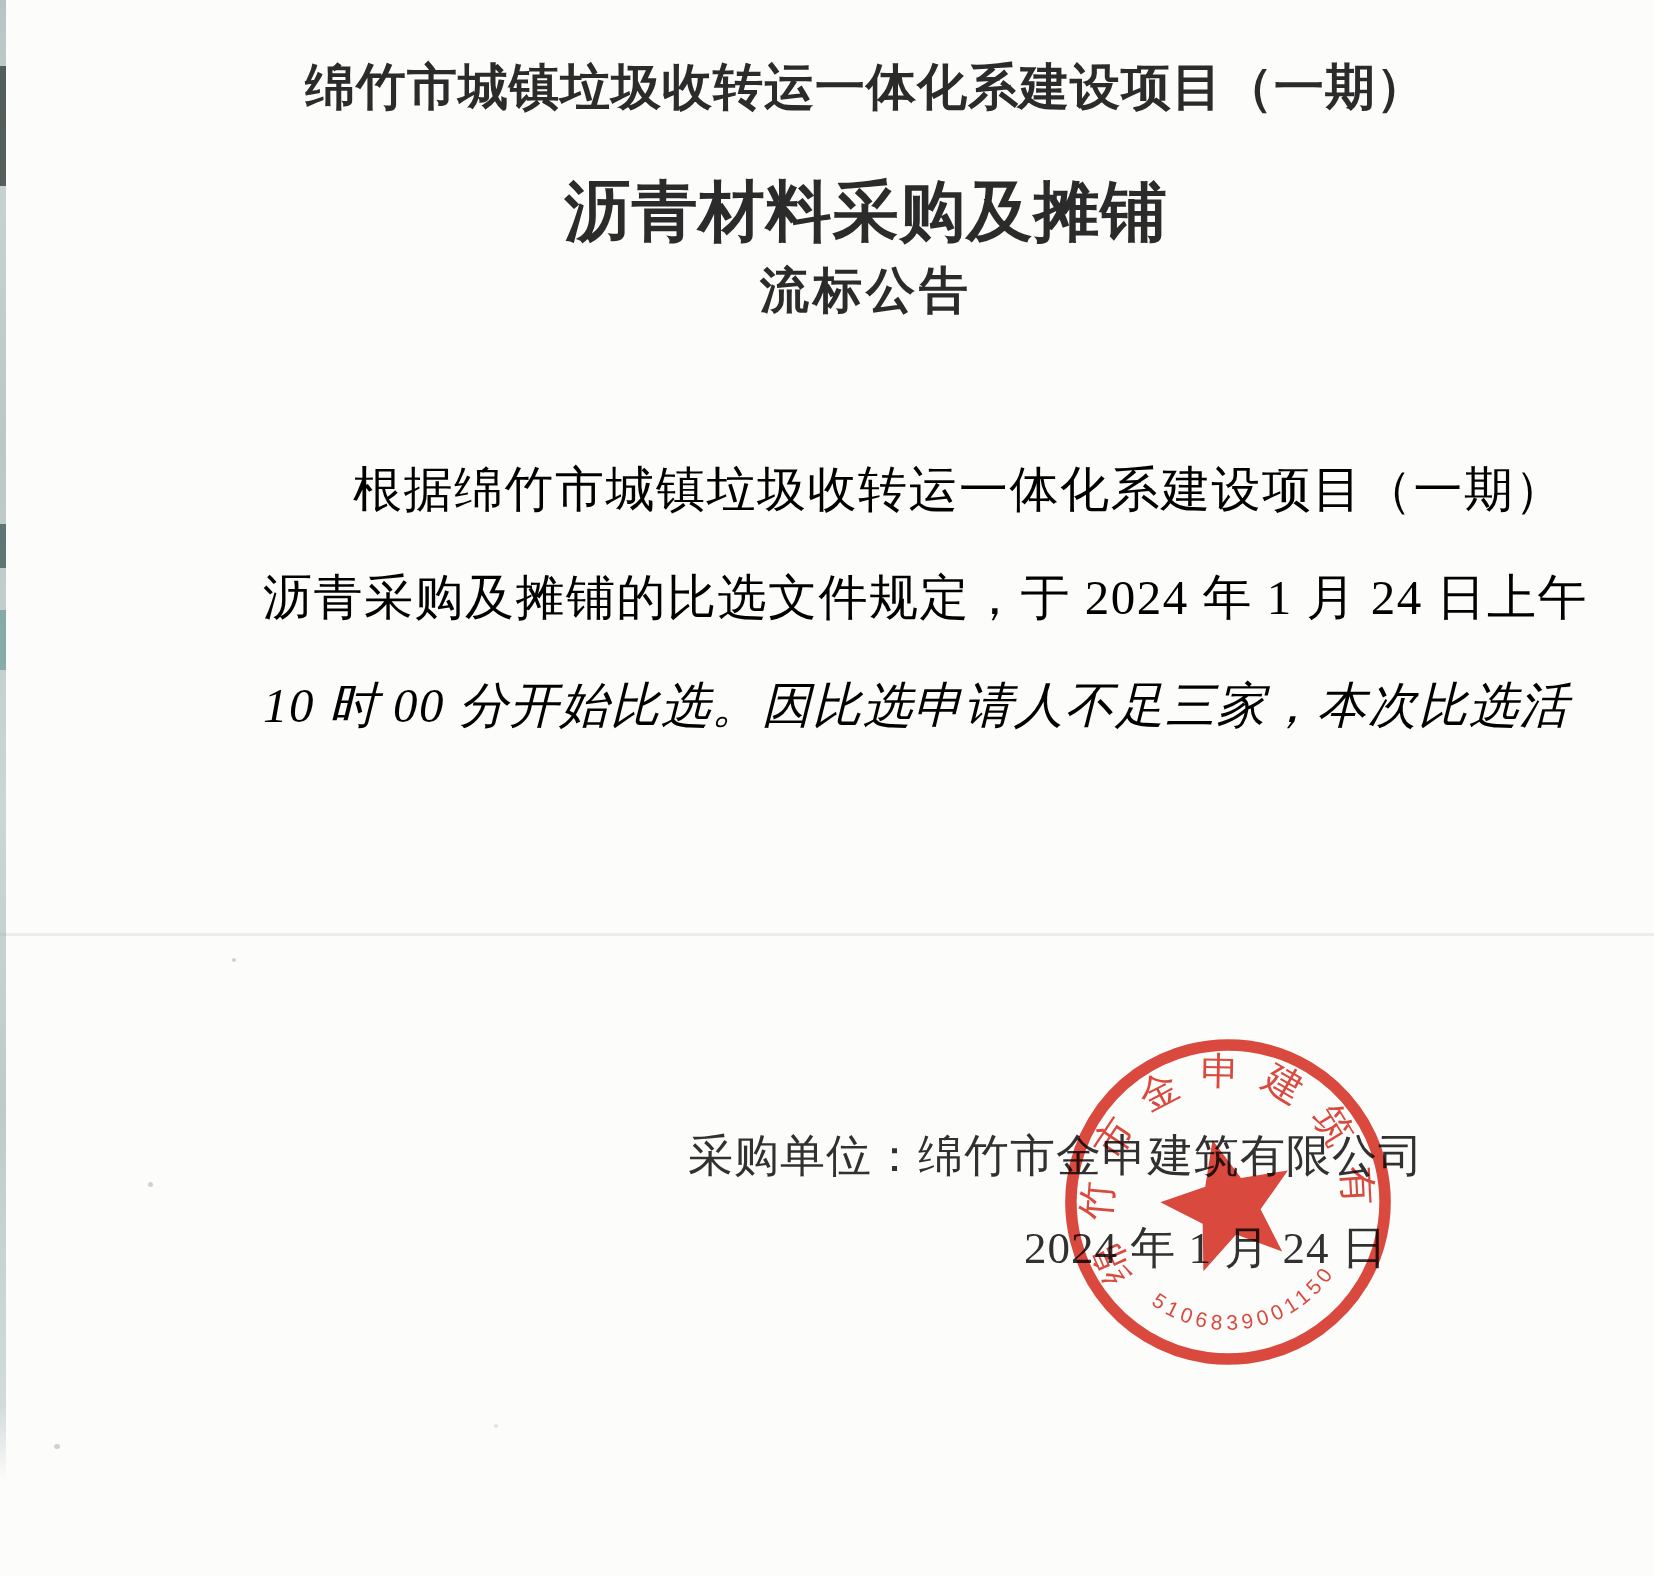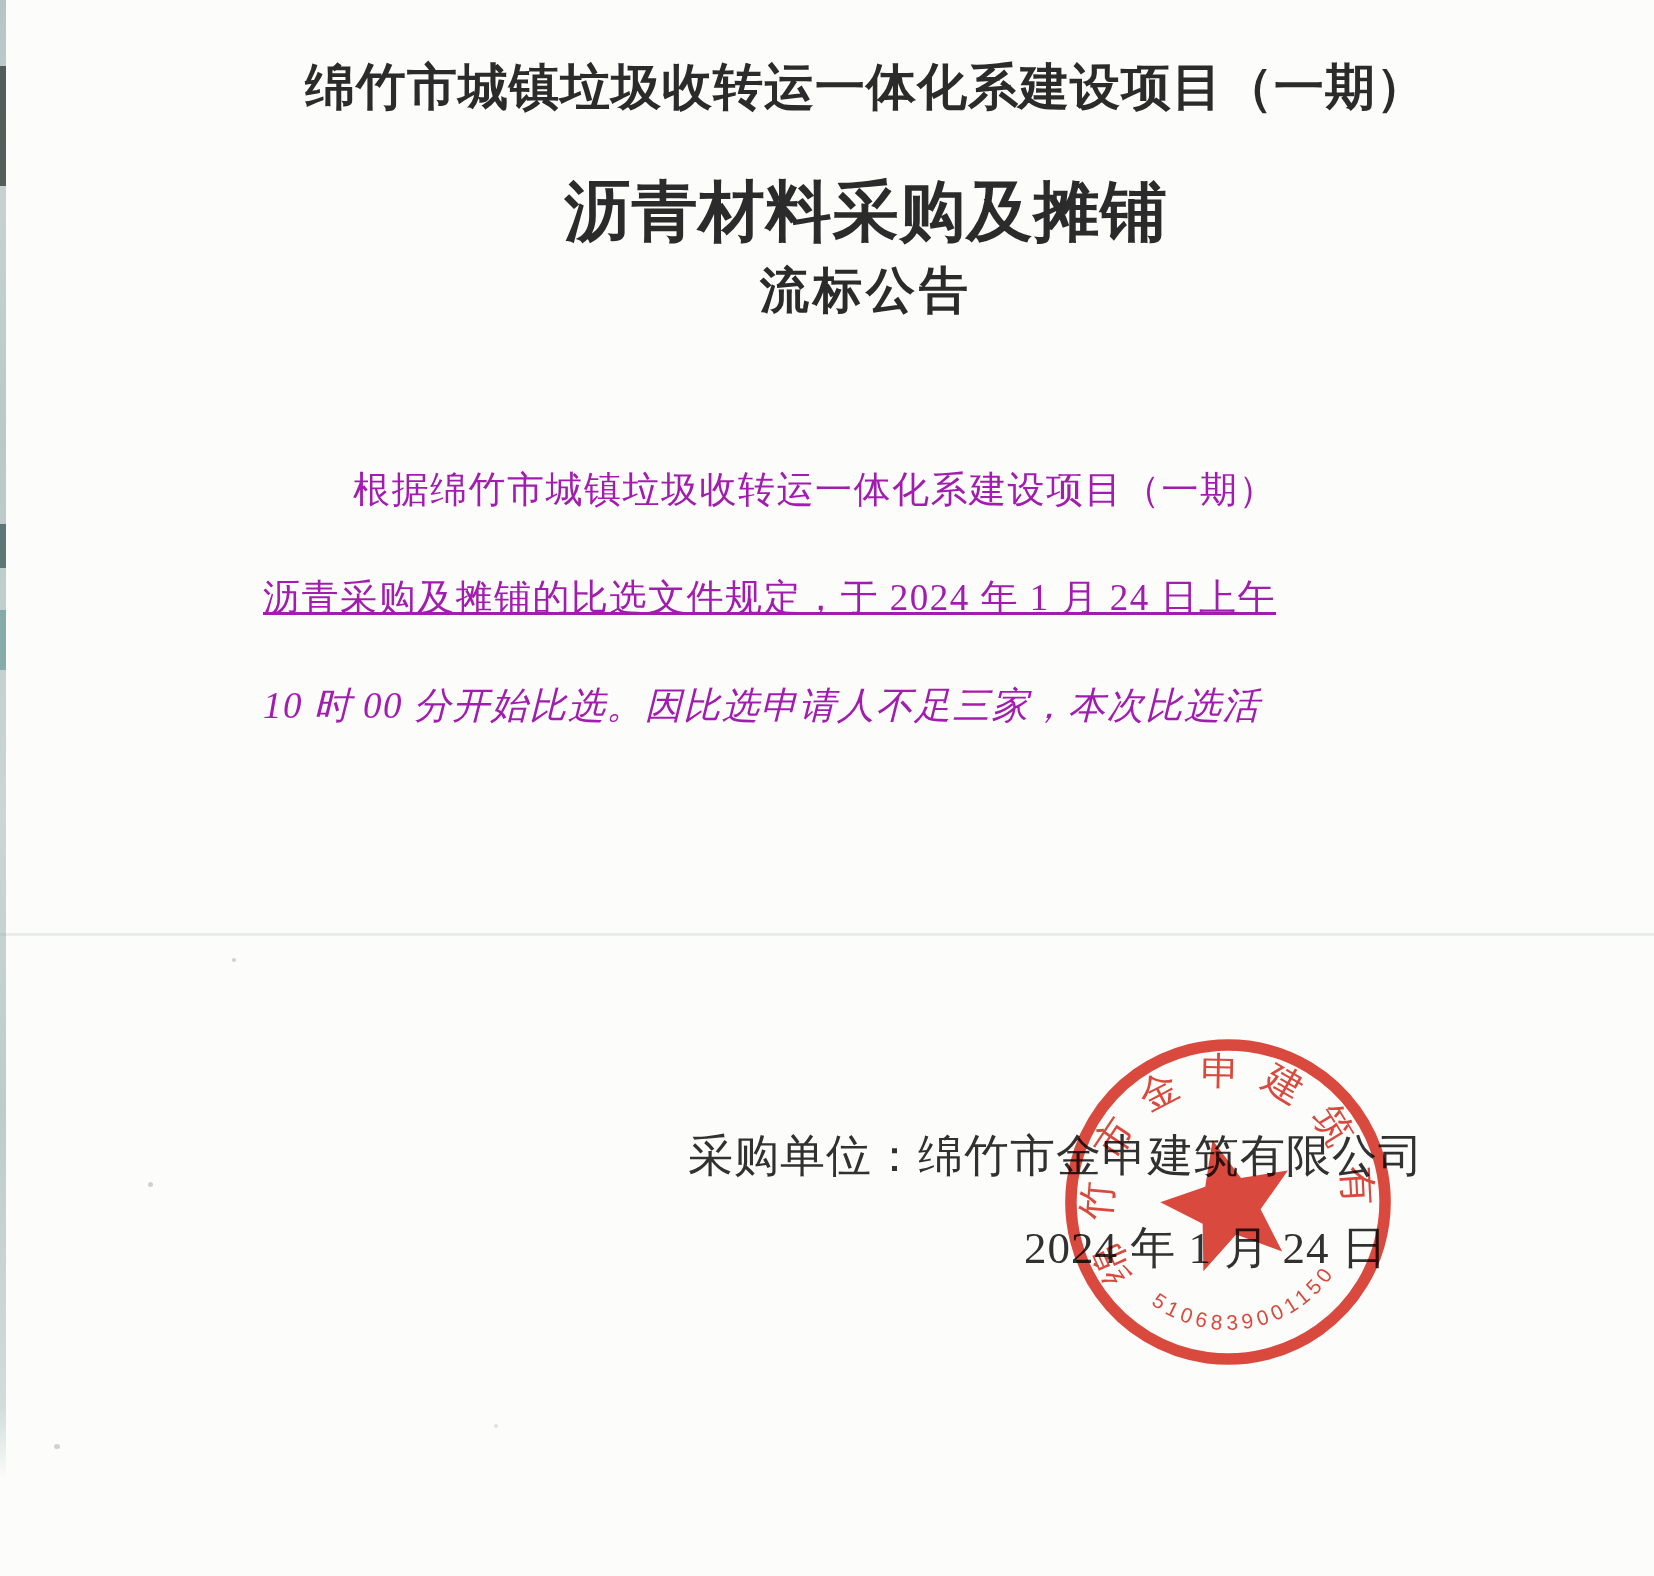--- a/index.html
+++ b/index.html
@@ -38,25 +38,25 @@
     position:absolute;left:0;width:1654px;
     text-align:center;font-weight:700;
     letter-spacing:1px;white-space:nowrap;
     color:#2b2b2b;
     margin-left:39px;
   }
   .title.t1{top:54px;font-size:50px;}
   .title.t2{top:167px;font-size:66px;}
   .title.t3{top:258px;font-size:49px;letter-spacing:4px;}
   .body-line{
-    position:absolute;font-size:37px;line-height:56px;
-    letter-spacing:1.5px;white-space:nowrap;color:#a21caf;
+    position:absolute;font-size:49px;line-height:56px;
+    letter-spacing:1.5px;white-space:nowrap;color:#000000;
   }
   .body-line.b0{left:353px;top:462px;}
-  .body-line.b1{left:263px;top:570px;text-decoration:underline;}
+  .body-line.b1{left:263px;top:570px;}
   .body-line.b2{left:263px;top:678px;font-style:italic;}
   .body-line.b3{left:263px;top:786px;}
   .sig-line{
     position:absolute;font-size:45px;letter-spacing:1px;
     white-space:nowrap;color:#313131;
   }
   .sig-line.purchaser{left:688px;top:1126px;}
   .sig-line.date{left:1024px;top:1218px;}
   
   .stamp{

